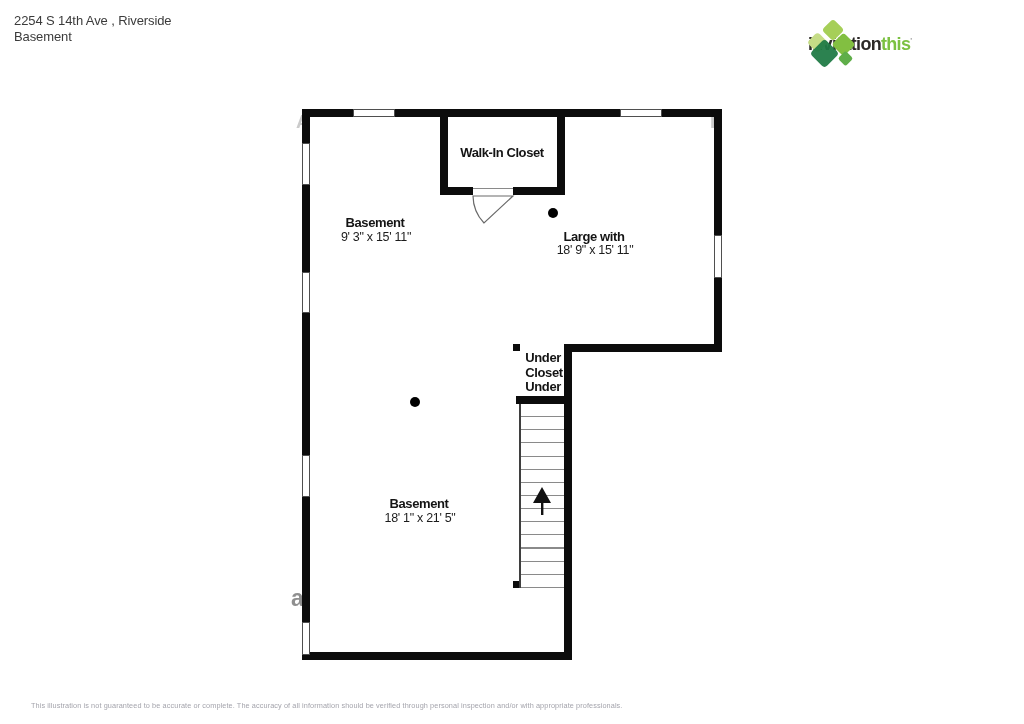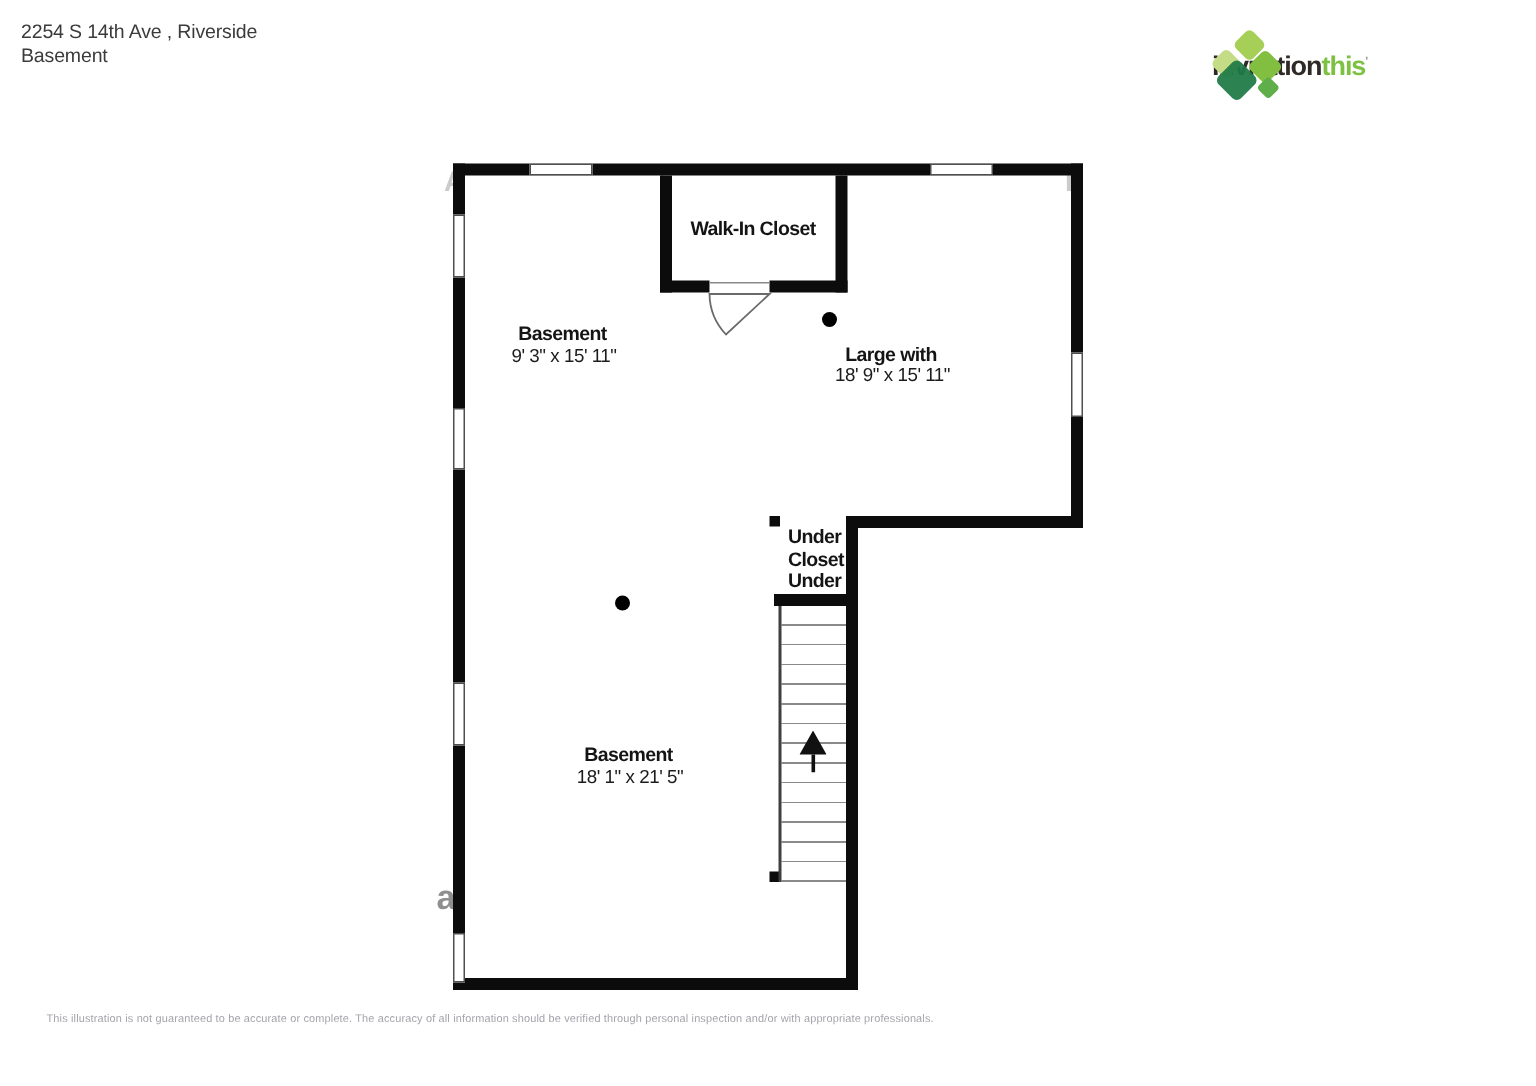--- a/index.html
+++ b/index.html
@@ -42,21 +42,21 @@
          letter-spacing:-0.3px;color:#1c1c1c;white-space:nowrap;}
   .usc{position:absolute;left:544px;top:373px;transform:translate(-50%,-50%);
        font-weight:bold;font-size:13px;letter-spacing:-0.4px;color:#141414;
        text-align:left;line-height:14.5px;white-space:nowrap;}
   .usc span{display:block;}
 
   
   .disc{position:absolute;left:31px;font-size:7.3px;color:#a4a4ac;letter-spacing:0.1px;
         white-space:nowrap;}
   .disc1{top:689px;}
-  .disc2{top:674px;}
+  .disc2{top:701px;}
 
   svg{position:absolute;display:block;}
 </style>
 </head>
 <body>
 
 <div class="stage">
 
   <div class="addr addr1">2254 S 14th Ave , Riverside</div>
   <div class="addr addr2">Basement</div>

